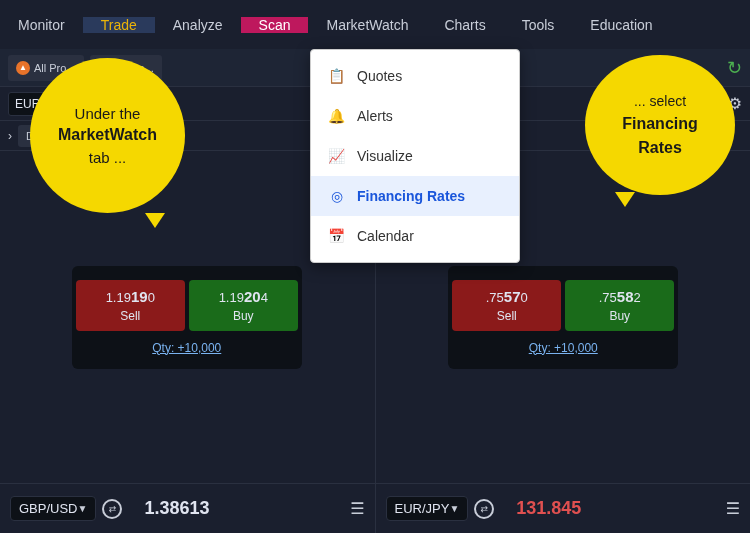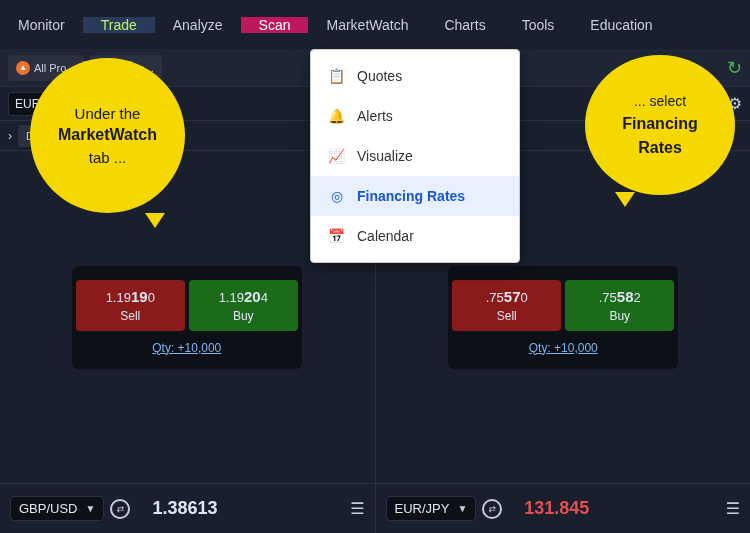--- a/index.html
+++ b/index.html
@@ -24,21 +24,21 @@
       align-items: center;
       justify-content: center;
       padding: 0 18px;
       color: #c8cdd8;
       font-size: 14px;
       cursor: pointer;
       white-space: nowrap;
     }
     .nav-item.active {
       background: #2a3a5c;
-      color: #bef264;
+      color: #eab308;
     }
     .nav-item.scan-active {
       background: #be185d;
       color: #ffffff;
     }
 
     
     .toolbar {
       display: flex;
       height: 38px;
@@ -237,21 +237,21 @@
       padding: 0 10px;
       gap: 6px;
     }
     .bottom-divider {
       width: 1px;
       background: #2a3040;
     }
     .pair-select {
       display: flex;
       align-items: center;
-      gap: 8px;
+      gap: 0;
       background: #0d1117;
       border: 1px solid #2a3040;
       border-radius: 4px;
       padding: 4px 8px;
       cursor: pointer;
     }
     .pair-text {
       color: #e0e4f0;
       font-size: 13px;
     }

